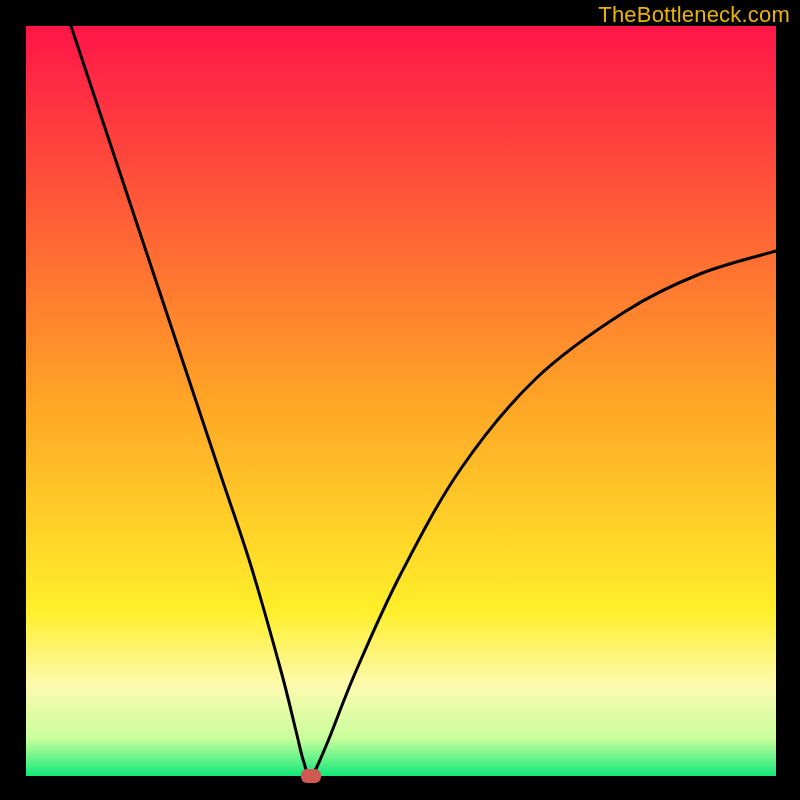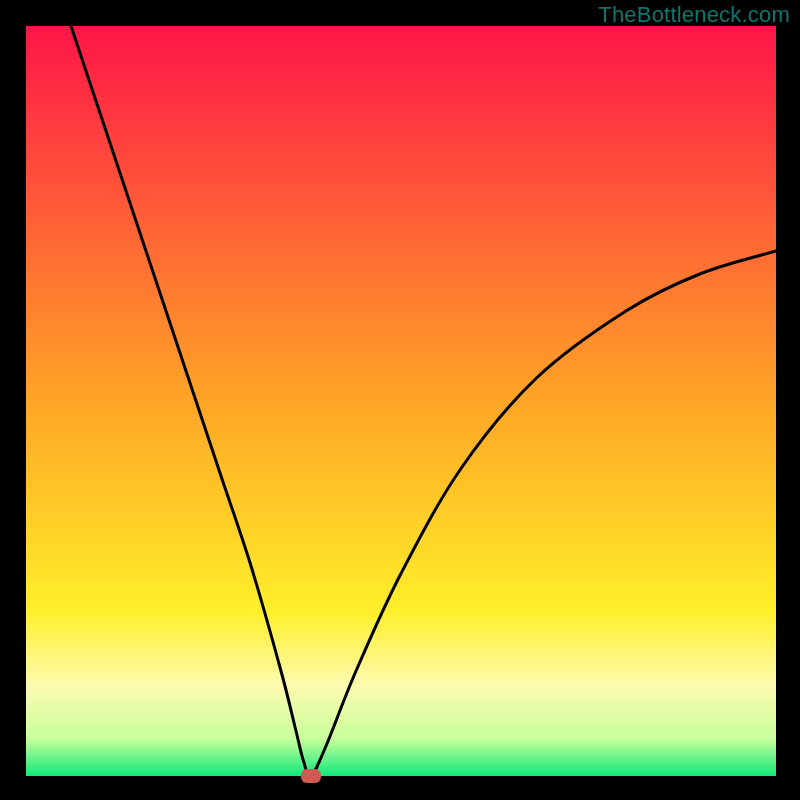--- a/index.html
+++ b/index.html
@@ -13,21 +13,21 @@
   }
   .container {
     position: relative;
     width: 800px;
     height: 800px;
   }
   .watermark {
     position: absolute;
     top: 2px;
     right: 10px;
-    color: #0f766e;
+    color: #eab308;
     font-size: 22px;
     font-weight: 500;
     letter-spacing: 0.2px;
     z-index: 10;
     text-align: center;
   }
   svg {
     display: block;
   }
 </style>

